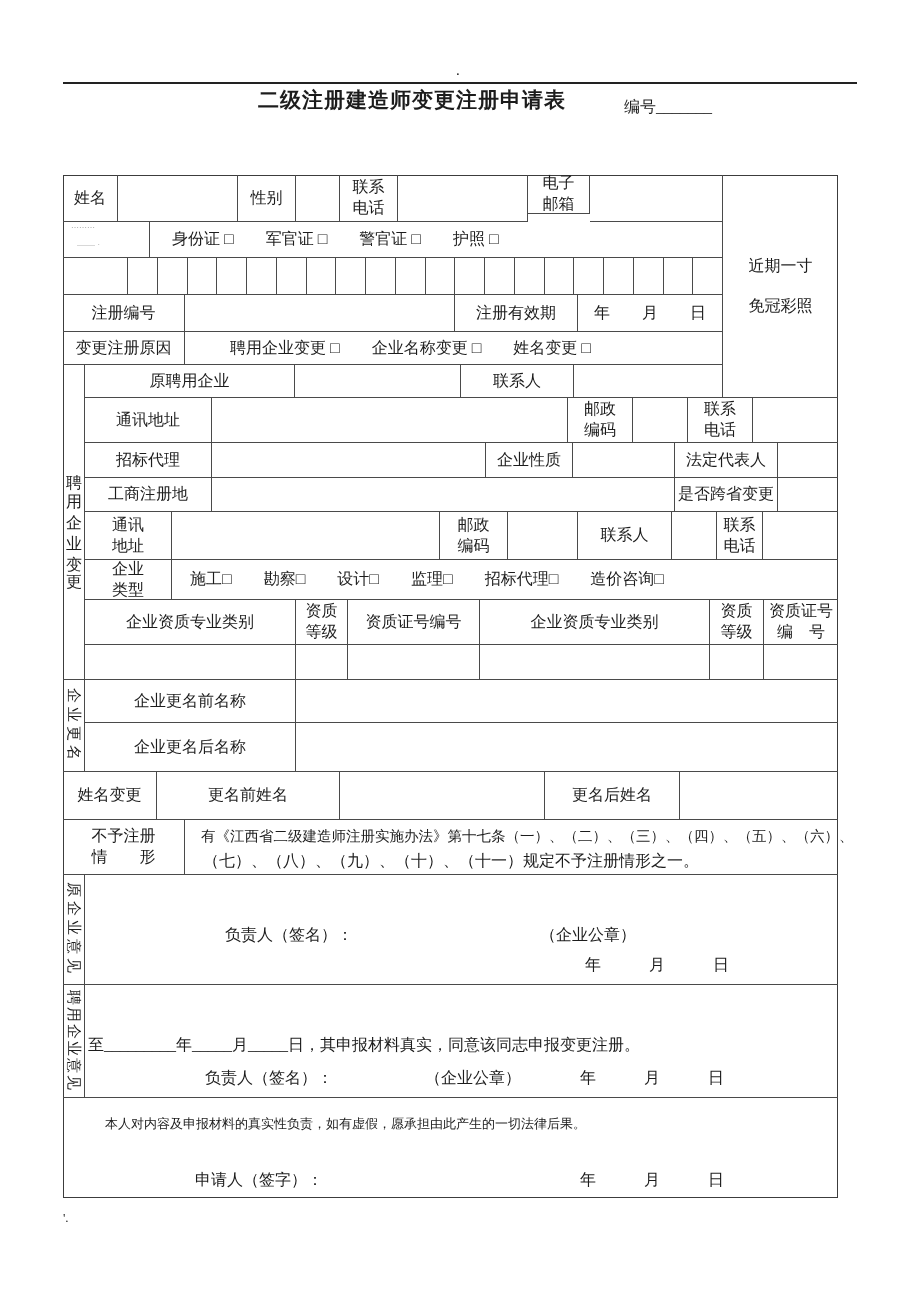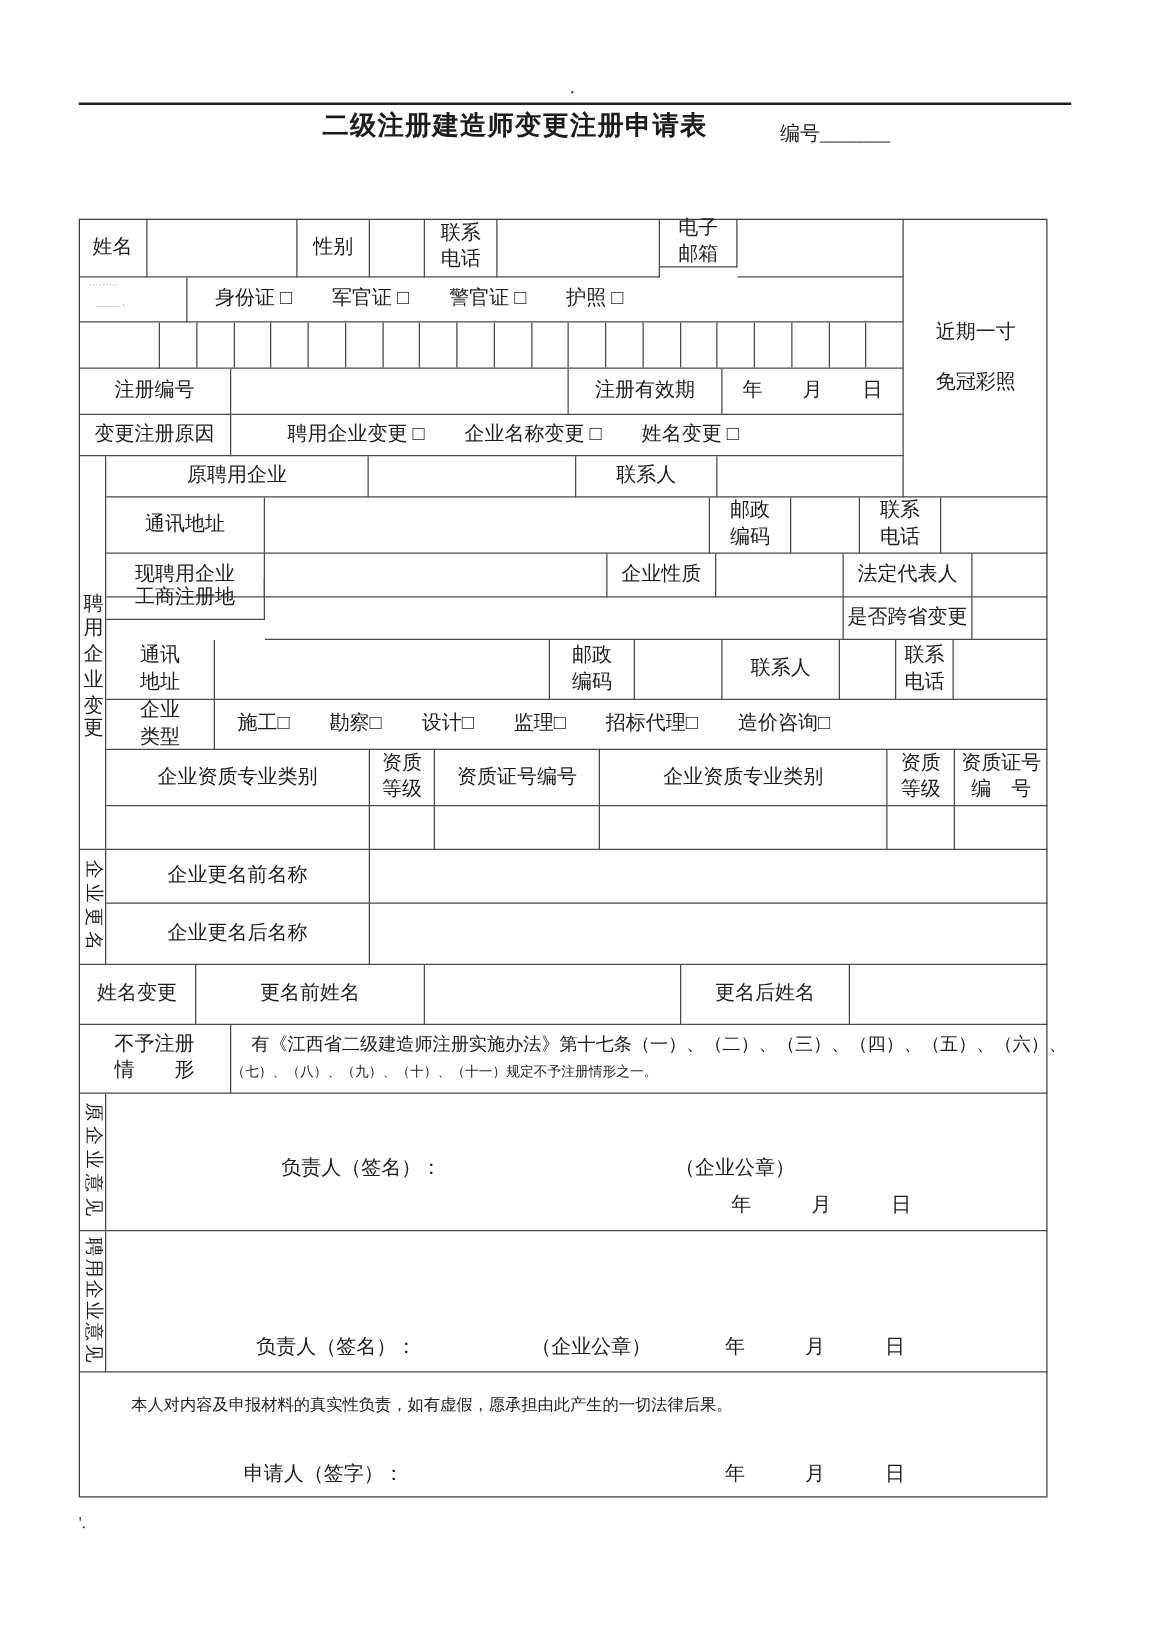--- a/index.html
+++ b/index.html
@@ -101,28 +101,28 @@
 
 <div class="cell" style="left:85px;top:398px;width:127px;height:45px;">通讯地址</div>
 <div class="cell" style="left:212px;top:398px;width:356px;height:45px;"></div>
 <div class="cell prel" style="left:568px;top:398px;width:65px;height:45px;">邮政
 编码</div>
 <div class="cell" style="left:633px;top:398px;width:55px;height:45px;"></div>
 <div class="cell prel" style="left:688px;top:398px;width:65px;height:45px;">联系
 电话</div>
 <div class="cell no-r" style="left:753px;top:398px;width:85px;height:45px;"></div>
 
-<div class="cell" style="left:85px;top:443px;width:127px;height:35px;">现聘用企业</div>
+<div class="cell" style="left:85px;top:443px;width:127px;height:35px;">招标代理</div>
 <div class="cell" style="left:212px;top:443px;width:274px;height:35px;"></div>
 <div class="cell" style="left:486px;top:443px;width:87px;height:35px;">企业性质</div>
 <div class="cell" style="left:573px;top:443px;width:102px;height:35px;"></div>
 <div class="cell" style="left:675px;top:443px;width:103px;height:35px;">法定代表人</div>
 <div class="cell no-r" style="left:778px;top:443px;width:60px;height:35px;"></div>
 
-<div class="cell" style="left:85px;top:462px;width:127px;height:34px;font-family:Liberation Serif, serif;">工商注册地</div>
+<div class="cell" style="left:85px;top:478px;width:127px;height:34px;font-family:Liberation Serif, serif;">工商注册地</div>
 <div class="cell" style="left:212px;top:478px;width:463px;height:34px;"></div>
 <div class="cell" style="left:675px;top:478px;width:103px;height:34px;">是否跨省变更</div>
 <div class="cell no-r" style="left:778px;top:478px;width:60px;height:34px;"></div>
 
 <div class="cell prel" style="left:85px;top:512px;width:87px;height:48px;">通讯
 地址</div>
 <div class="cell" style="left:172px;top:512px;width:268px;height:48px;"></div>
 <div class="cell prel" style="left:440px;top:512px;width:68px;height:48px;">邮政
 编码</div>
 <div class="cell" style="left:508px;top:512px;width:70px;height:48px;"></div>
@@ -164,36 +164,37 @@
 <div class="cell" style="left:63px;top:772px;width:94px;height:48px;">姓名变更</div>
 <div class="cell" style="left:157px;top:772px;width:183px;height:48px;">更名前姓名</div>
 <div class="cell" style="left:340px;top:772px;width:205px;height:48px;"></div>
 <div class="cell" style="left:545px;top:772px;width:135px;height:48px;">更名后姓名</div>
 <div class="cell no-r" style="left:680px;top:772px;width:158px;height:48px;"></div>
 
 <div class="cell prel" style="left:63px;top:820px;width:122px;height:55px;">不予注册
 情　　形</div>
 <div class="cell free no-r" style="left:185px;top:820px;width:653px;height:55px;">
   <span style="left:16px;top:7px;font-size:14.5px;">有《江西省二级建造师注册实施办法》第十七条（一）、（二）、（三）、（四）、（五）、（六）、</span>
-  <span style="left:0;top:31px;font-size:11px;">（七）、（八）、（九）、（十）、（十一）规定不予注册情形之一。</span>
+  <span style="left:18px;top:31px;font-size:16px;">（七）、（八）、（九）、（十）、（十一）规定不予注册情形之一。</span>
 </div>
 
 <div class="cell" style="left:63px;top:875px;width:22px;height:110px;">
   <span class="side-rot">原企业意见</span>
 </div>
 <div class="cell free no-r" style="left:85px;top:875px;width:753px;height:110px;">
   <span style="left:140px;top:50px;">负责人（签名）：</span>
   <span style="left:455px;top:50px;">（企业公章）</span>
   <span style="left:500px;top:80px;">年　　　月　　　日</span>
 </div>
 
 <div class="cell" style="left:63px;top:985px;width:22px;height:113px;">
   <span class="side-rot" style="letter-spacing:2px;">聘用企业意见</span>
 </div>
 <div class="cell free no-r" style="left:85px;top:985px;width:753px;height:113px;">
+  <span style="left:3px;top:50px;">至_________年_____月_____日，其申报材料真实，同意该同志申报变更注册。</span>
   <span style="left:120px;top:83px;">负责人（签名）：</span>
   <span style="left:340px;top:83px;">（企业公章）</span>
   <span style="left:495px;top:83px;">年　　　月　　　日</span>
 </div>
 
 <div class="cell free no-r no-b" style="left:63px;top:1098px;width:775px;height:100px;">
   <span style="left:42px;top:18px;font-size:13px;">本人对内容及申报材料的真实性负责，如有虚假，愿承担由此产生的一切法律后果。</span>
   <span style="left:132px;top:72px;">申请人（签字）：</span>
   <span style="left:517px;top:72px;">年　　　月　　　日</span>
 </div>

